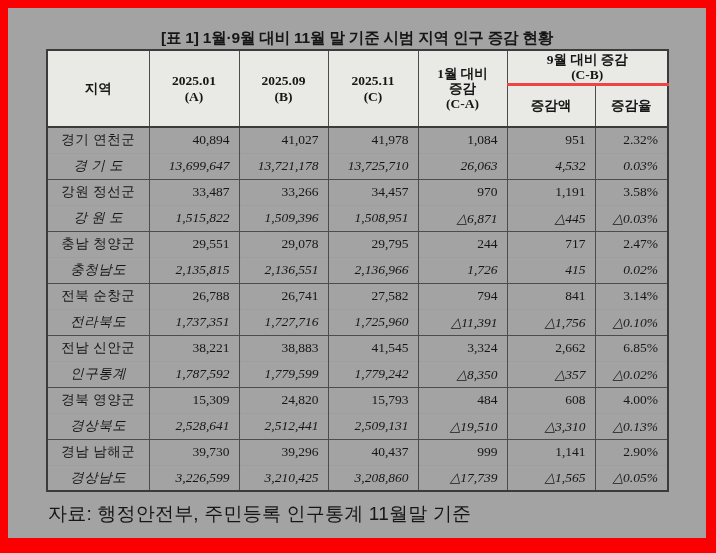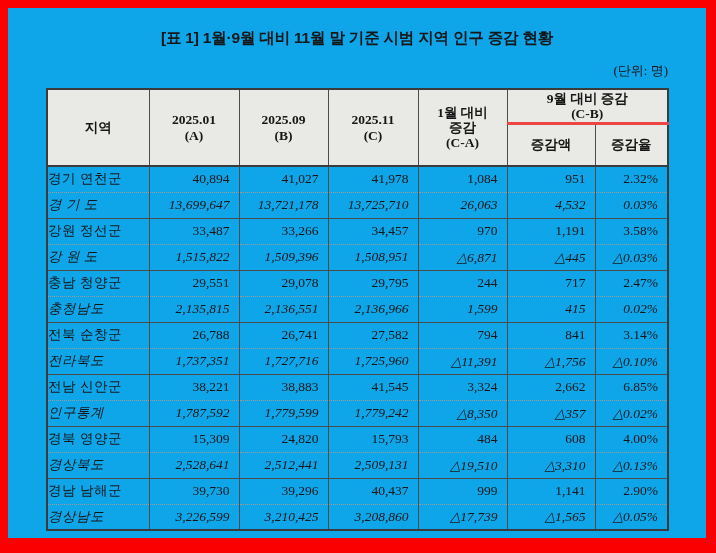--- a/index.html
+++ b/index.html
@@ -8,21 +8,21 @@
     width: 716px; height: 553px;
     background: #ffffff;
     color: #161616;
     font-family: "Liberation Serif", serif;
   }
   .frame {
     width: 716px; height: 553px;
     border-style: solid;
     border-color: #fb0000;
     border-width: 8px 10px 15px 8px;
-    background: #0ea5e9;
+    background: #a3a3a3;
     overflow: hidden;
   }
   .title {
     margin-top: 20px;
     text-align: center;
     font-family: "Liberation Sans", sans-serif;
     font-weight: bold;
     font-size: 15.5px;
     letter-spacing: -0.2px;
   }
@@ -48,37 +48,36 @@
   }
   thead tr.main th { height: 34px; }
   thead tr.sub th { height: 43px; border-bottom: 2px solid #3b3b3b; }
   th[rowspan] { border-bottom: 2px solid #3b3b3b; }
   th.merged { border-bottom: 3px solid #ef4444; }
   .ln { display: block; line-height: 1.12; }
   tbody td { height: 26px; font-size: 13.5px; }
   tbody tr.grp-mid td { border-bottom: 1px dotted #9a9a9a; }
   tbody tr.grp-end td { border-bottom: 1.5px solid #4c4c4c; font-style: italic; }
   tbody tr:last-child td { border-bottom: none; }
-  td.region { text-align: left; letter-spacing: 0.5px; }
+  td.region { text-align: center; letter-spacing: 0.5px; }
   td.num { text-align: right; padding-right: 9px; }
   .source {
     margin: 9px 0 0 40px;
     font-family: "Liberation Sans", sans-serif;
     font-size: 19px;
     letter-spacing: 0.2px;
   }
 </style>
 </head>
 <body>
 
 <div class="frame">
 
   <div class="title">[표 1] 1월·9월 대비 11월 말 기준 시범 지역 인구 증감 현황</div>
 
-  <div class="unit">(단위: 명)</div>
 
   <table class="pop">
     <colgroup>
       <col style="width:102px">
         <col style="width:90px">
         <col style="width:89px">
       <col style="width:90px">
         <col style="width:89px">
         <col style="width:88px">
       <col style="width:73px">
@@ -157,21 +156,21 @@
           <td class="num">29,795</td>
           <td class="num">244</td>
           <td class="num">717</td>
           <td class="num">2.47%</td>
         </tr>
         <tr class="grp-end">
           <td class="region">충청남도</td>
           <td class="num">2,135,815</td>
           <td class="num">2,136,551</td>
           <td class="num">2,136,966</td>
-          <td class="num">1,599</td>
+          <td class="num">1,726</td>
           <td class="num">415</td>
           <td class="num">0.02%</td>
         </tr>
         <tr class="grp-mid">
           <td class="region">전북 순창군</td>
           <td class="num">26,788</td>
           <td class="num">26,741</td>
           <td class="num">27,582</td>
           <td class="num">794</td>
           <td class="num">841</td>

